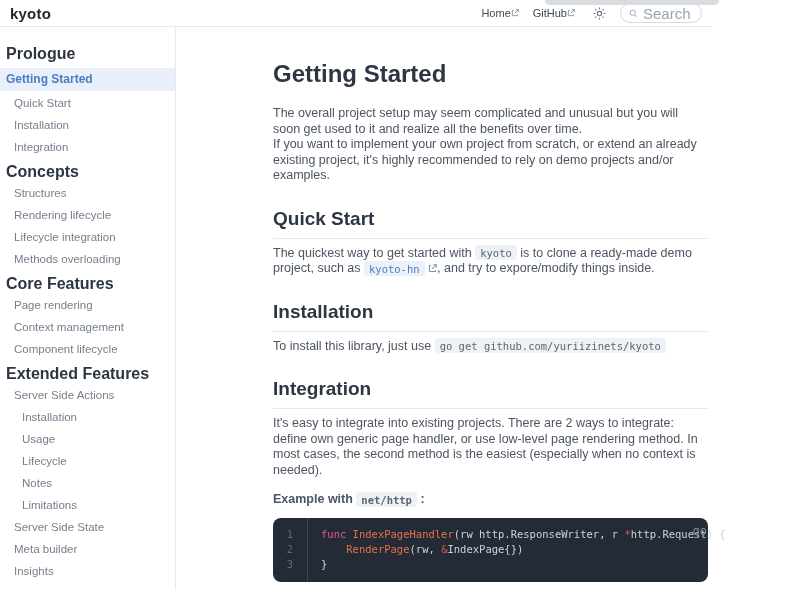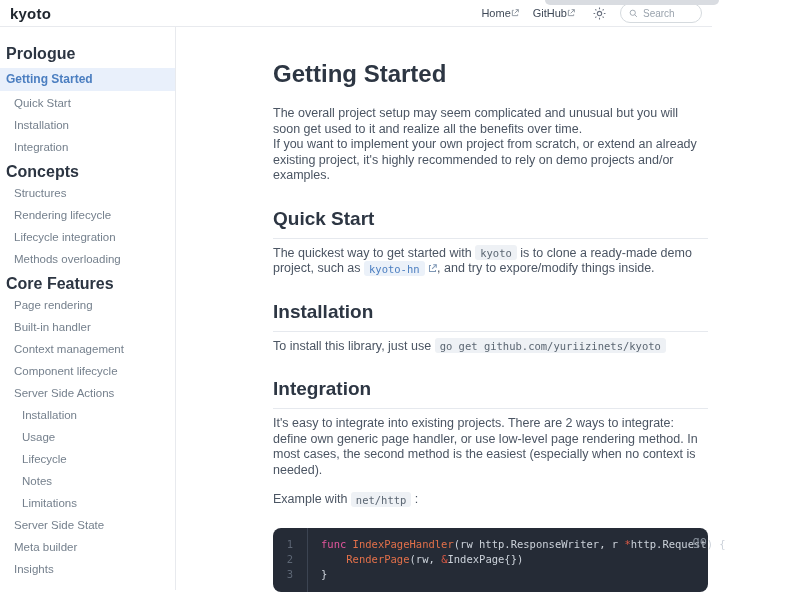--- a/index.html
+++ b/index.html
@@ -16,21 +16,21 @@
     border-bottom:1px solid #e8eaee; display:flex; align-items:center;
     padding:0 10px; background:#fff; }
   .logo { font-size:15px; font-weight:bold; color:#1f262e; letter-spacing:.2px; }
   .header-right { margin-left:auto; display:flex; align-items:center; gap:14px; }
   .nav-link { display:flex; align-items:center; font-size:11px;
     color:#3f4957; cursor:pointer; }
   .ext { display:inline-flex; color:#8a929c; }
   .theme-btn { display:inline-flex; color:#6b7280; cursor:pointer; margin-left:4px; }
   .search { display:flex; align-items:center; gap:5px; width:82px; height:20px;
     border:1px solid #d5dade; border-radius:10px; padding:0 8px; color:#9aa3ad; }
-  .search input { border:none; outline:none; width:50px; font-size:10px;
+  .search input { border:none; outline:none; width:50px; font-size:15px;
     color:#3f4957; font-family:"Liberation Sans", sans-serif; }
   .search input::placeholder { color:#9aa3ad; }
 
   
   .sidebar { position:absolute; top:27px; left:0; width:176px; height:563px;
     border-right:1px solid #e8eaee; padding-top:12px; background:#fff; }
   .nav-item { font-size:11.5px; color:#75808d; padding:3px 6px 3px 14px;
     line-height:13px; cursor:pointer; margin-bottom:3px; white-space:nowrap; }
   .nav-item.lvl0 { font-weight:bold; color:#2c3542; font-size:16px;
     padding-left:6px; margin-top:5px; }
@@ -45,21 +45,21 @@
   h1 { font-size:24px; color:#2d3643; margin-bottom:18px; font-weight:bold; }
   .para { font-size:12.5px; color:#4b5563; line-height:15.5px; }
   h2 { font-size:19px; color:#2d3643; font-weight:bold; margin-top:24px;
     padding-bottom:8px; border-bottom:1px solid #e6e9ee; margin-bottom:7px; }
   .inline-code { font-family:"DejaVu Sans Mono", monospace; font-size:10.5px;
     background:#eef1f5; color:#5b6672; padding:1.5px 5px; border-radius:3px;
     white-space:nowrap; }
   .inline-code.link { color:#4b7ec0; background:#ebf1f9; cursor:pointer; }
   .ext-icon { display:inline-flex; color:#7e97b5; vertical-align:-1px;
     cursor:pointer; }
-  .example-label { margin-top:14px; margin-bottom:20px; }
+  .example-label { margin-top:14px; margin-bottom:10px;font-weight:bold; }
 
   
   .code-block { position:relative; width:435px; background:#252b36;
     border-radius:8px; padding:9px 0 10px 0; margin-bottom:17px;
     font-family:"DejaVu Sans Mono", monospace; font-size:10.5px; }
   .code-lang { position:absolute; top:6px; right:1px; color:#858e99;
     font-size:12px; }
   .gutter-sep { position:absolute; top:0; bottom:0; left:34px; width:1px;
     background:#3c4452; }
   .code-row { display:flex; line-height:15px; }
@@ -125,23 +125,23 @@
         <div class="nav-item lvl1">Quick Start</div>
         <div class="nav-item lvl1">Installation</div>
         <div class="nav-item lvl1">Integration</div>
         <div class="nav-item lvl0">Concepts</div>
         <div class="nav-item lvl1">Structures</div>
         <div class="nav-item lvl1">Rendering lifecycle</div>
         <div class="nav-item lvl1">Lifecycle integration</div>
         <div class="nav-item lvl1">Methods overloading</div>
         <div class="nav-item lvl0">Core Features</div>
         <div class="nav-item lvl1">Page rendering</div>
-        <div class="nav-item lvl1">Built-in handler</div>
         <div class="nav-item lvl1">Context management</div>
         <div class="nav-item lvl1">Component lifecycle</div>
+        <div class="nav-item lvl0">Extended Features</div>
         <div class="nav-item lvl1">Server Side Actions</div>
         <div class="nav-item lvl2">Installation</div>
         <div class="nav-item lvl2">Usage</div>
         <div class="nav-item lvl2">Lifecycle</div>
         <div class="nav-item lvl2">Notes</div>
         <div class="nav-item lvl2">Limitations</div>
         <div class="nav-item lvl1">Server Side State</div>
         <div class="nav-item lvl1">Meta builder</div>
         <div class="nav-item lvl1">Insights</div>
       </nav>

